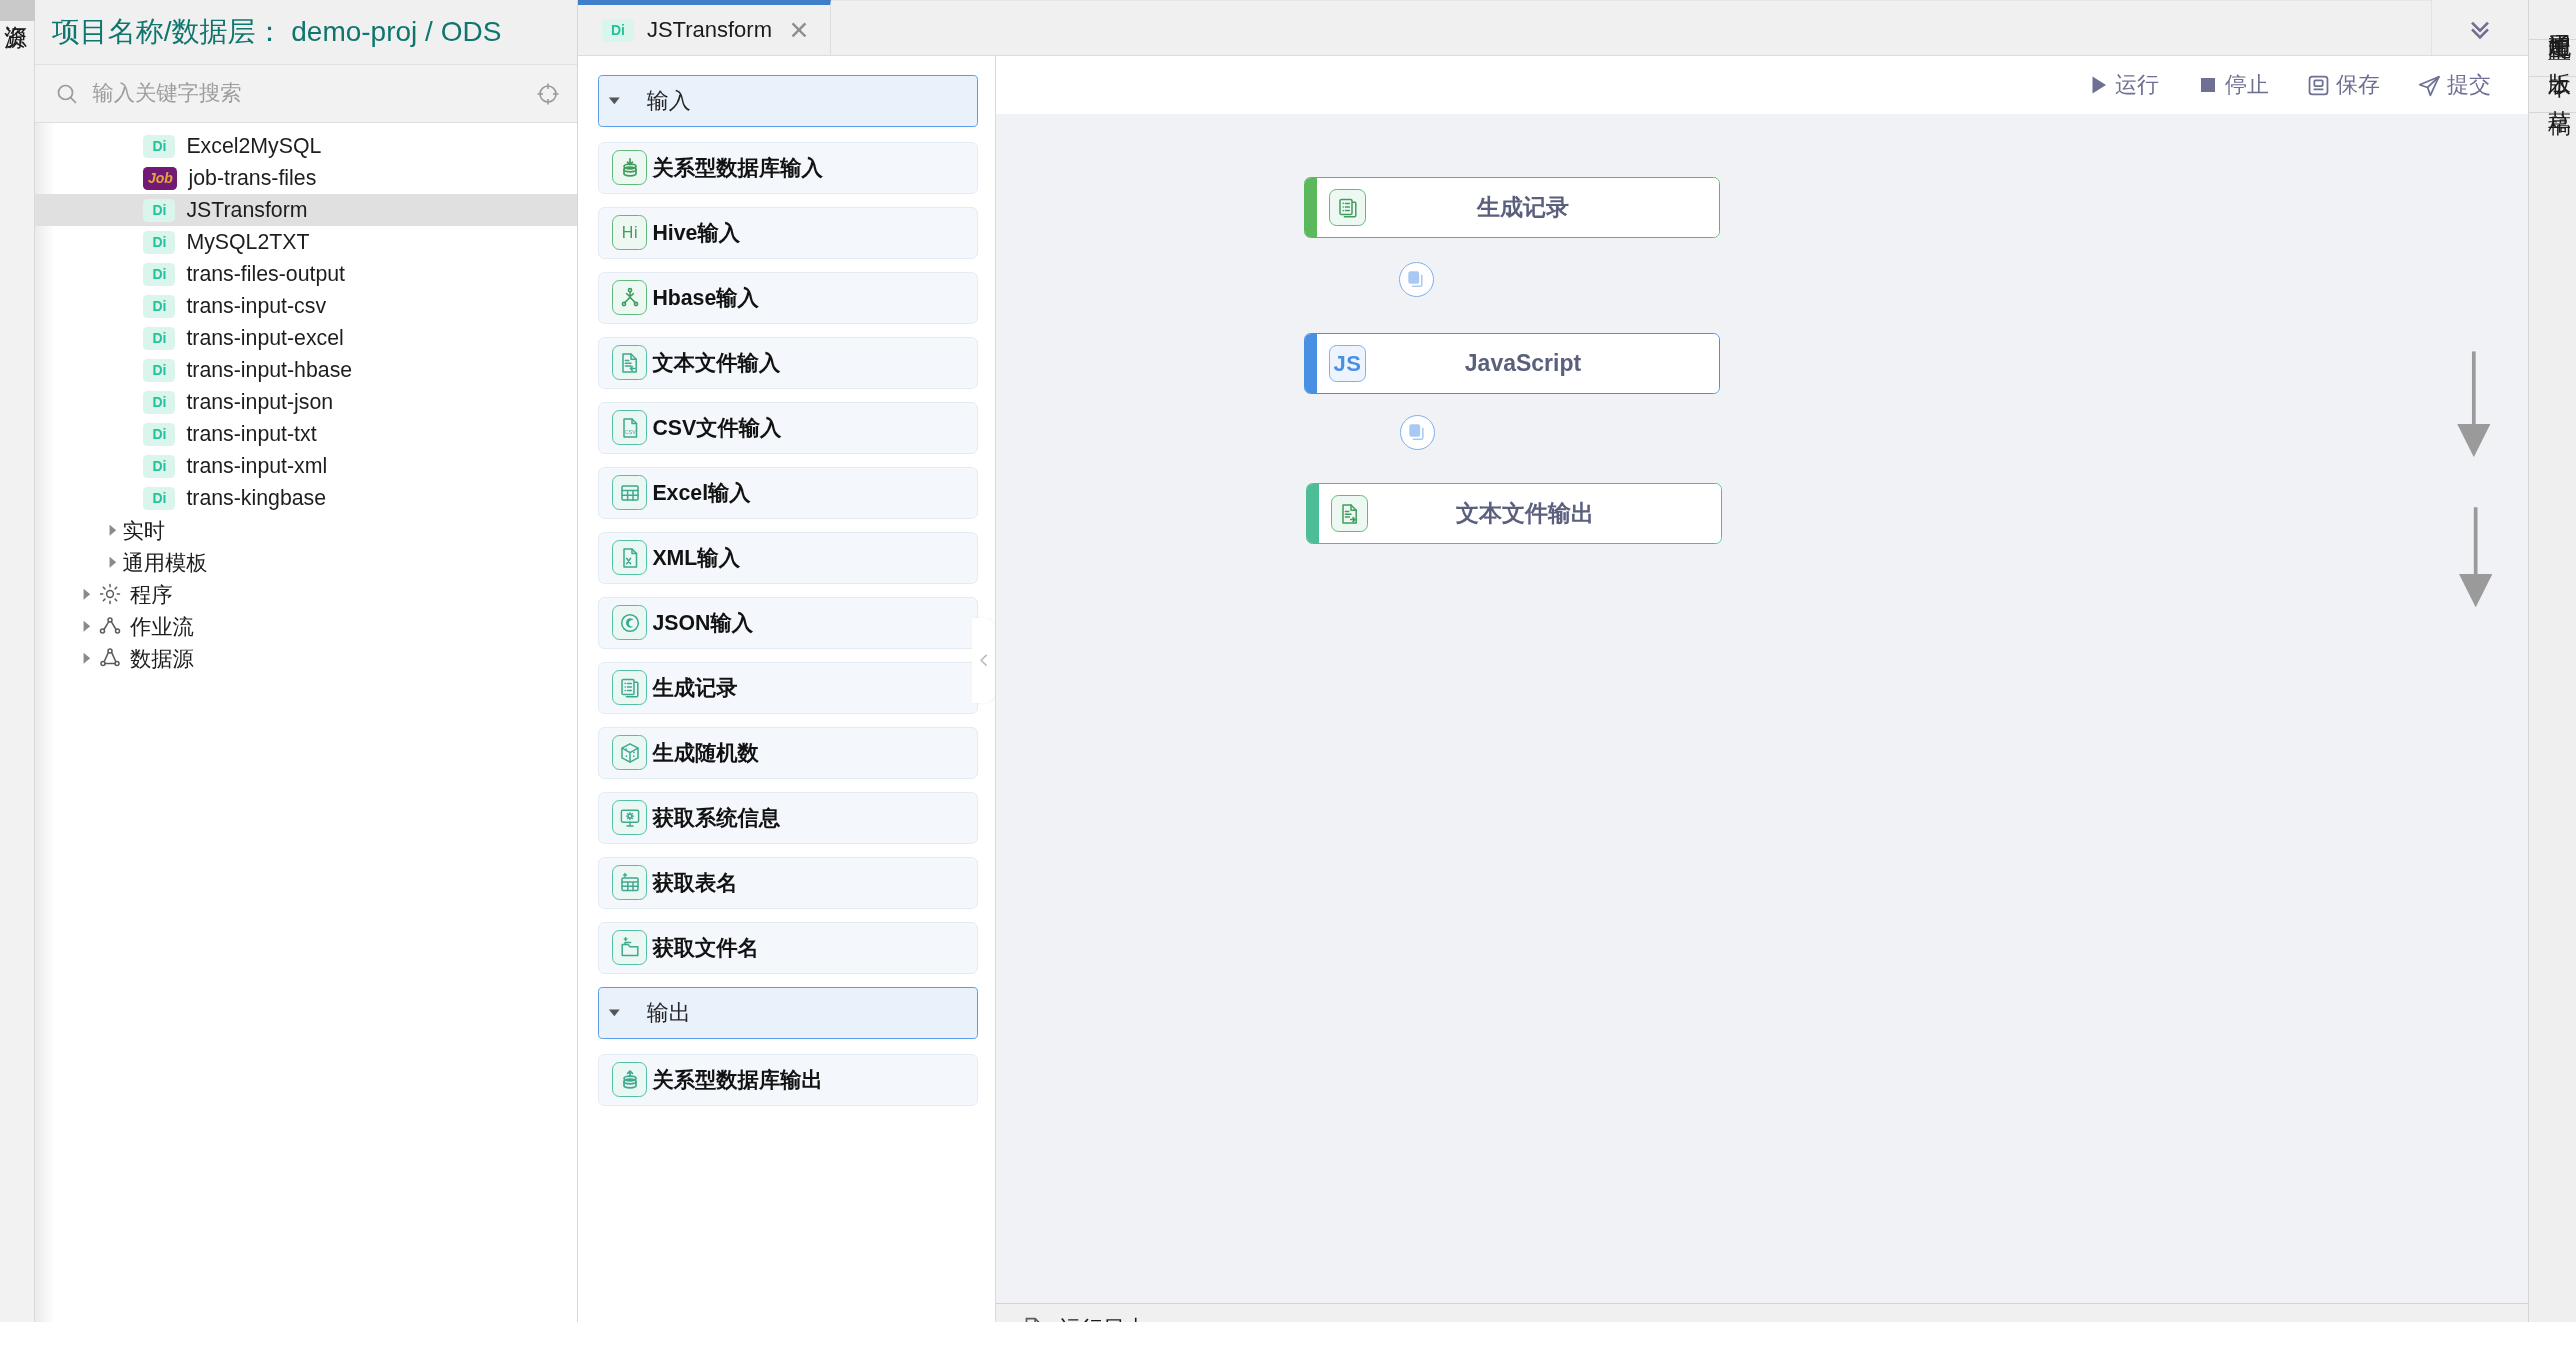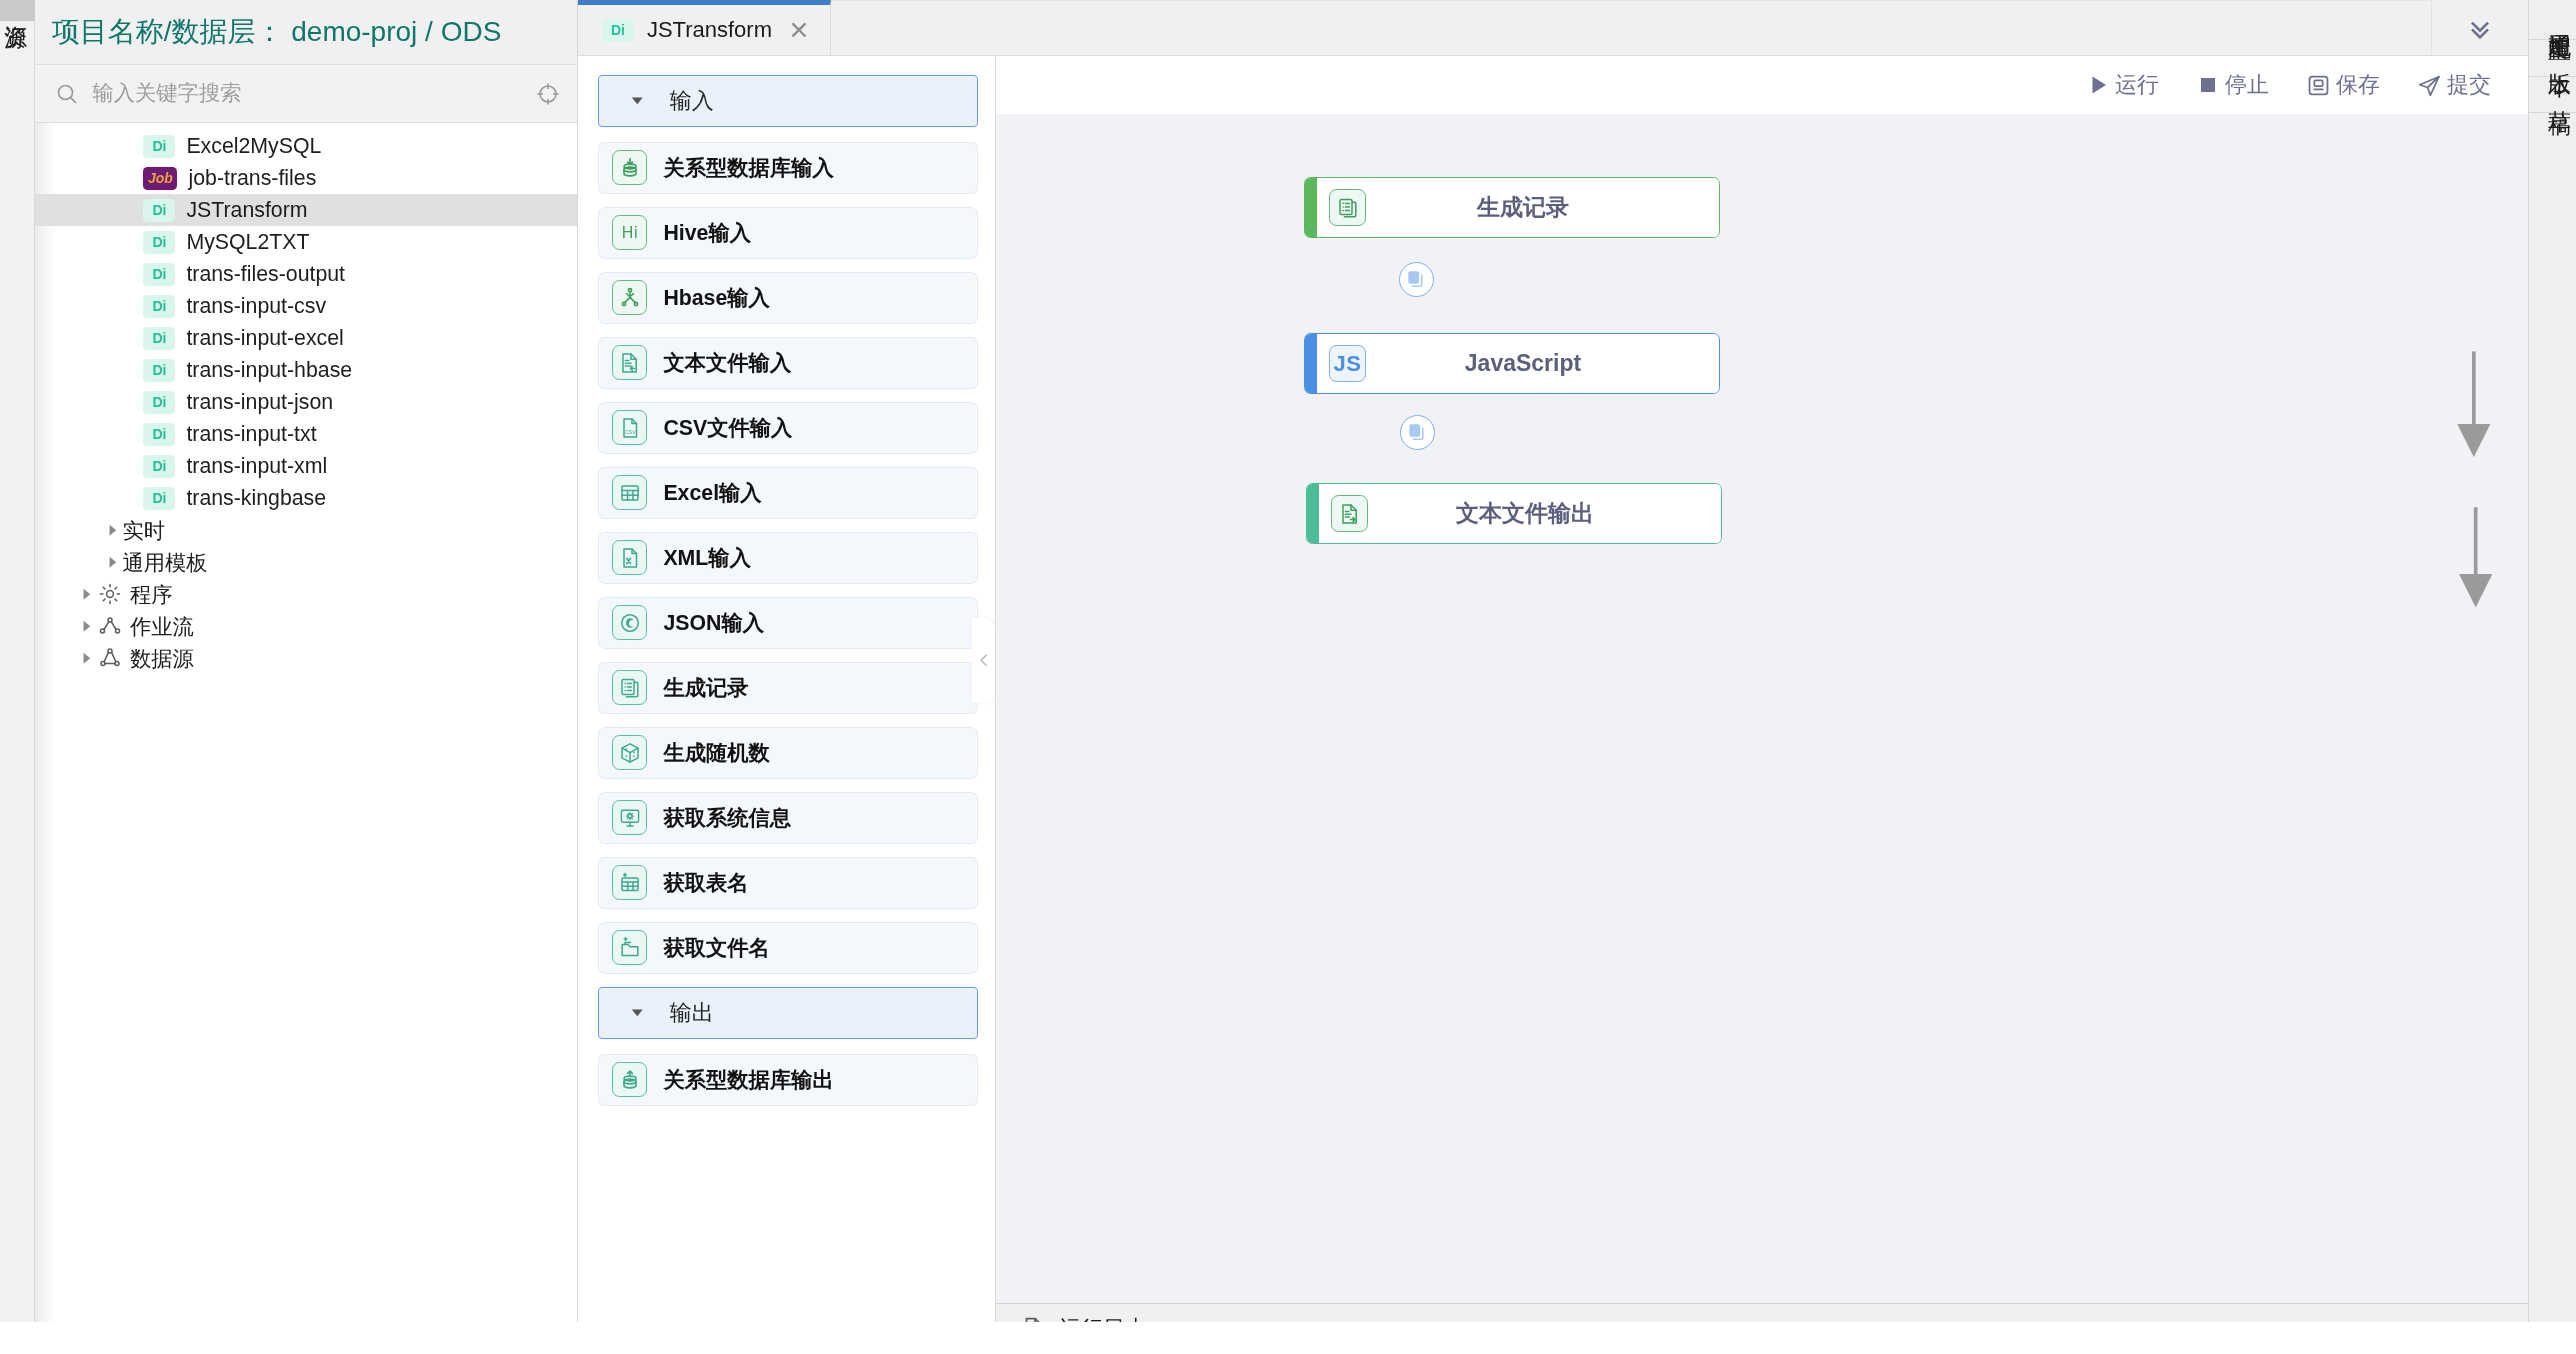--- a/index.html
+++ b/index.html
@@ -166,21 +166,21 @@
     padding: 18.6px 16.7px 0 20.4px;
     overflow: hidden;
     position: relative;
   }
   .pal-group {
     height: 52px;
     background: #e9f1fb;
     border: 0.9px solid #5b9bea;
     border-radius: 4.6px;
     display: flex; align-items: center;
-    padding-left: 26px;
+    padding-left: 3px;
     margin-bottom: 15px;
     cursor: pointer;
   }
   .pal-group .gcaret {
     width: 24px; display: flex; align-items: center; justify-content: center;
     color: #555; margin-right: 20.4px;
   }
   .pal-group-label { font-size: 22px; color: #262626; }
   .pal-item {
     height: 52px;
@@ -189,21 +189,21 @@
     border-radius: 6.5px;
     display: flex; align-items: center;
     padding-left: 13px;
     margin-bottom: 13px;
     cursor: grab;
   }
   .pal-ico {
     width: 35px; height: 35px; flex: 0 0 35px;
     border-radius: 7.4px;
     display: flex; align-items: center; justify-content: center;
-    margin-right: 16px;
+    margin-right: 5px;
   }
   .pal-ico.g { background: #eef8f2; border: 1.9px solid #63b97a; color: #3f9d5d; }
   .pal-ico.t { background: #eaf7f3; border: 1.9px solid #53c0a5; color: #3ea98e; }
   .pal-label { font-size: 21.3px; font-weight: bold; color: #121212; }
 
   .pal-collapse {
     position: absolute;
     right: -0.9px; top: 562px;
     width: 24px; height: 85px;
     background: #ffffff;

